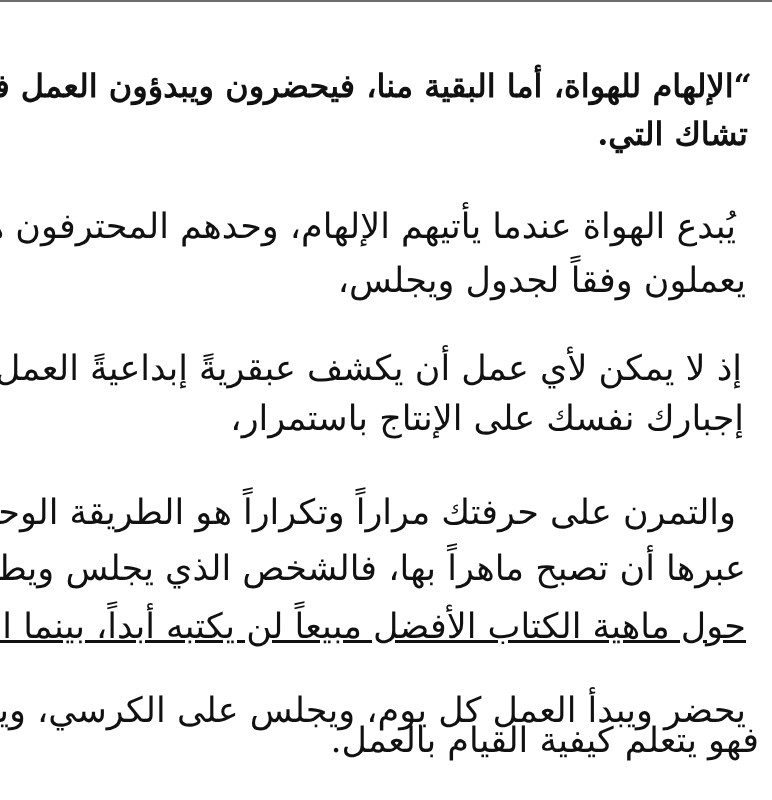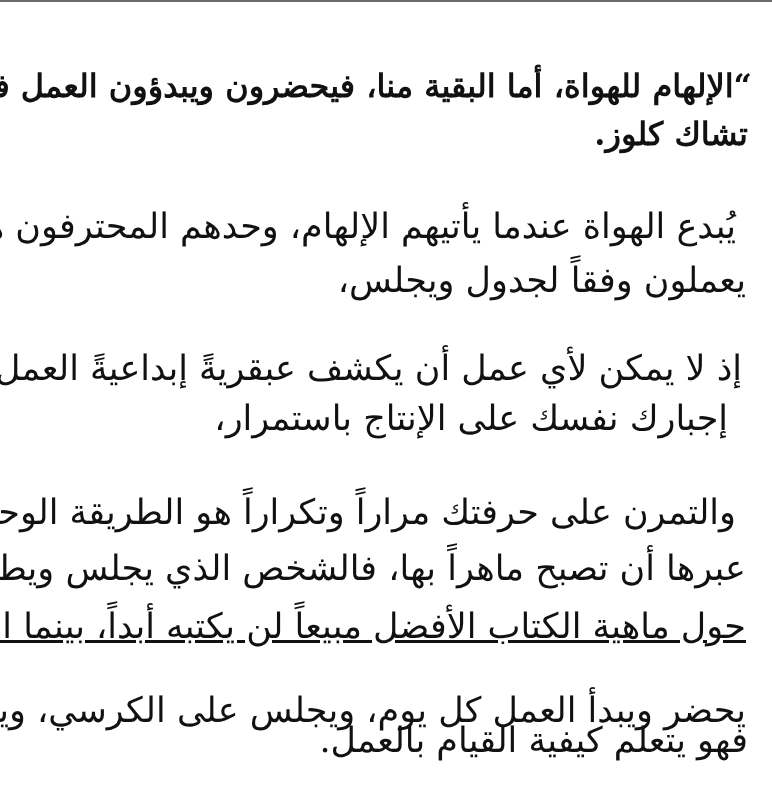--- a/index.html
+++ b/index.html
@@ -38,34 +38,34 @@
       font-size: 32px;
     }
   </style>
 </head>
 <body>
 
 <div class="page">
 
   <div class="quote">
     <div class="line" style="right:20px; top:64px;">“الإلهام للهواة، أما البقية منا، فيحضرون ويبدؤون العمل فقط”،</div>
-    <div class="line" style="right:24px; top:112px;">تشاك كلوز.</div>
+    <div class="line" style="right:24px; top:112px;">تشاك التي.</div>
   </div>
 
   <div class="paragraph">
     <div class="line" style="right:36px; top:204px;">يُبدع الهواة عندما يأتيهم الإلهام، وحدهم المحترفون هم الذين</div>
     <div class="line" style="right:26px; top:258px;">يعملون وفقاً لجدول ويجلس،</div>
   </div>
 
   <div class="paragraph">
     <div class="line" style="right:30px; top:346px;">إذ لا يمكن لأي عمل أن يكشف عبقريةً إبداعيةً العمل من</div>
-    <div class="line" style="right:44px; top:396px;">إجبارك نفسك على الإنتاج باستمرار،</div>
+    <div class="line" style="right:28px; top:396px;">إجبارك نفسك على الإنتاج باستمرار،</div>
   </div>
 
   <div class="paragraph">
     <div class="line" style="right:36px; top:490px;">والتمرن على حرفتك مراراً وتكراراً هو الطريقة الوحيدة التي يمكنك</div>
     <div class="line" style="right:26px; top:546px;">عبرها أن تصبح ماهراً بها، فالشخص الذي يجلس ويطلق النظريات</div>
     <div class="line" style="right:26px; top:604px;text-decoration:underline;">حول ماهية الكتاب الأفضل مبيعاً لن يكتبه أبداً، بينما الكاتب الذي</div>
     <div class="line" style="right:26px; top:688px;">يحضر ويبدأ العمل كل يوم، ويجلس على الكرسي، ويبدأ الطباعة؛</div>
-    <div class="line" style="right:24px; top:718px;">فهو يتعلم كيفية القيام بالعمل.</div>
+    <div class="line" style="right:13px; top:718px;">فهو يتعلم كيفية القيام بالعمل.</div>
   </div>
 
 </div>
 
 </body></html>

